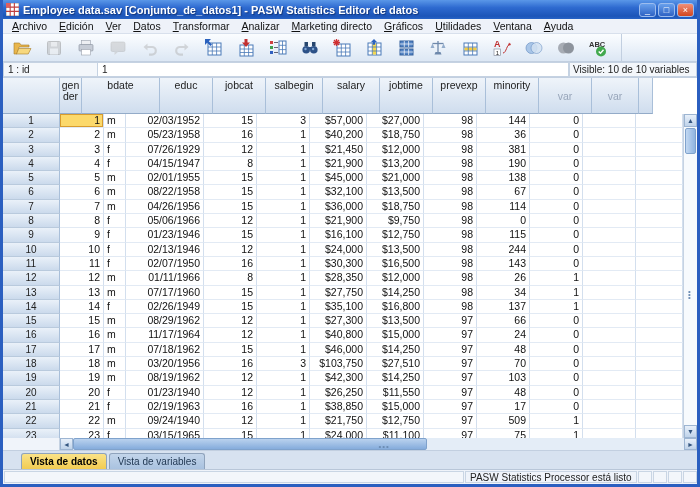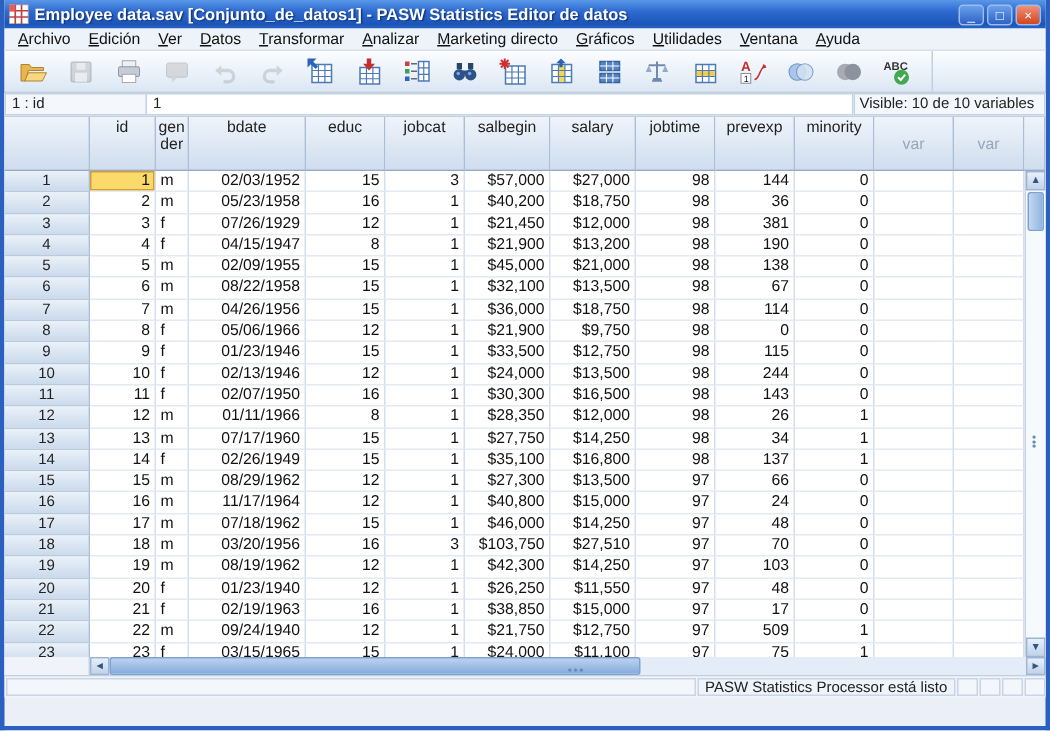--- a/index.html
+++ b/index.html
@@ -256,21 +256,20 @@
 
   <div class="cellref">
     <div class="cr-cell">1 : id</div>
     <div class="cr-val">1</div>
     <div class="cr-vis">Visible: 10 de 10 variables</div>
   </div>
 
   <div class="gridwrap">
     <div class="ghead" id="ghead">
         <div class="hcell" style="width: 57px; flex: 0 0 57px;"></div>
-        <div class="hcell" style="width: 44px; flex: 0 0 44px;">id</div>
         <div class="hcell" style="width: 22px; flex: 0 0 22px;">gender</div>
         <div class="hcell" style="width: 78px; flex: 0 0 78px;">bdate</div>
         <div class="hcell" style="width: 53px; flex: 0 0 53px;">educ</div>
         <div class="hcell" style="width: 53px; flex: 0 0 53px;">jobcat</div>
         <div class="hcell" style="width: 57px; flex: 0 0 57px;">salbegin</div>
         <div class="hcell" style="width: 57px; flex: 0 0 57px;">salary</div>
         <div class="hcell" style="width: 53px; flex: 0 0 53px;">jobtime</div>
         <div class="hcell" style="width: 53px; flex: 0 0 53px;">prevexp</div>
         <div class="hcell" style="width: 53px; flex: 0 0 53px;">minority</div>
         <div class="hcell varh" style="width: 53px; flex: 0 0 53px;">var</div>
@@ -335,21 +334,21 @@
           <div class="gc ar" style="width: 53px; flex: 0 0 53px;">98</div>
           <div class="gc ar" style="width: 53px; flex: 0 0 53px;">190</div>
           <div class="gc ar" style="width: 53px; flex: 0 0 53px;">0</div>
           <div class="gc ar" style="width: 53px; flex: 0 0 53px;"></div>
           <div class="gc ar" style="width: 47px; flex: 0 0 47px;"></div>
         </div>
         <div class="grow">
           <div class="rh">5</div>
           <div class="gc ar" style="width: 44px; flex: 0 0 44px;">5</div>
           <div class="gc al" style="width: 22px; flex: 0 0 22px;">m</div>
-          <div class="gc ar" style="width: 78px; flex: 0 0 78px;">02/09/1955</div>
+          <div class="gc ar" style="width: 78px; flex: 0 0 78px;">02/01/1955</div>
           <div class="gc ar" style="width: 53px; flex: 0 0 53px;">15</div>
           <div class="gc ar" style="width: 53px; flex: 0 0 53px;">1</div>
           <div class="gc ar" style="width: 57px; flex: 0 0 57px;">$45,000</div>
           <div class="gc ar" style="width: 57px; flex: 0 0 57px;">$21,000</div>
           <div class="gc ar" style="width: 53px; flex: 0 0 53px;">98</div>
           <div class="gc ar" style="width: 53px; flex: 0 0 53px;">138</div>
           <div class="gc ar" style="width: 53px; flex: 0 0 53px;">0</div>
           <div class="gc ar" style="width: 53px; flex: 0 0 53px;"></div>
           <div class="gc ar" style="width: 47px; flex: 0 0 47px;"></div>
         </div>
@@ -398,21 +397,21 @@
           <div class="gc ar" style="width: 53px; flex: 0 0 53px;"></div>
           <div class="gc ar" style="width: 47px; flex: 0 0 47px;"></div>
         </div>
         <div class="grow">
           <div class="rh">9</div>
           <div class="gc ar" style="width: 44px; flex: 0 0 44px;">9</div>
           <div class="gc al" style="width: 22px; flex: 0 0 22px;">f</div>
           <div class="gc ar" style="width: 78px; flex: 0 0 78px;">01/23/1946</div>
           <div class="gc ar" style="width: 53px; flex: 0 0 53px;">15</div>
           <div class="gc ar" style="width: 53px; flex: 0 0 53px;">1</div>
-          <div class="gc ar" style="width: 57px; flex: 0 0 57px;">$33,500</div>
+          <div class="gc ar" style="width: 57px; flex: 0 0 57px;">$16,100</div>
           <div class="gc ar" style="width: 57px; flex: 0 0 57px;">$12,750</div>
           <div class="gc ar" style="width: 53px; flex: 0 0 53px;">98</div>
           <div class="gc ar" style="width: 53px; flex: 0 0 53px;">115</div>
           <div class="gc ar" style="width: 53px; flex: 0 0 53px;">0</div>
           <div class="gc ar" style="width: 53px; flex: 0 0 53px;"></div>
           <div class="gc ar" style="width: 47px; flex: 0 0 47px;"></div>
         </div>
         <div class="grow">
           <div class="rh">10</div>
           <div class="gc ar" style="width: 44px; flex: 0 0 44px;">10</div>
@@ -637,20 +636,24 @@
   <div class="hscroll">
     <div class="hs-corner"></div>
     <div class="hs-arrow">◄</div>
     <div class="hs-track">
       <div class="hs-thumb"></div>
       <div class="hs-dots">•••</div>
     </div>
     <div class="hs-arrow">►</div>
   </div>
 
+  <div class="tabstrip" id="tabs">
+      <div class="tab active">Vista de datos</div>
+      <div class="tab">Vista de variables</div>
+    </div>
 
   <div class="statusbar">
     <div class="sb-left"></div>
     <div class="sb-msg">PASW Statistics Processor está listo</div>
     <div class="sb-cell"></div>
     <div class="sb-cell"></div>
     <div class="sb-cell"></div>
     <div class="sb-cell"></div>
   </div>
 

